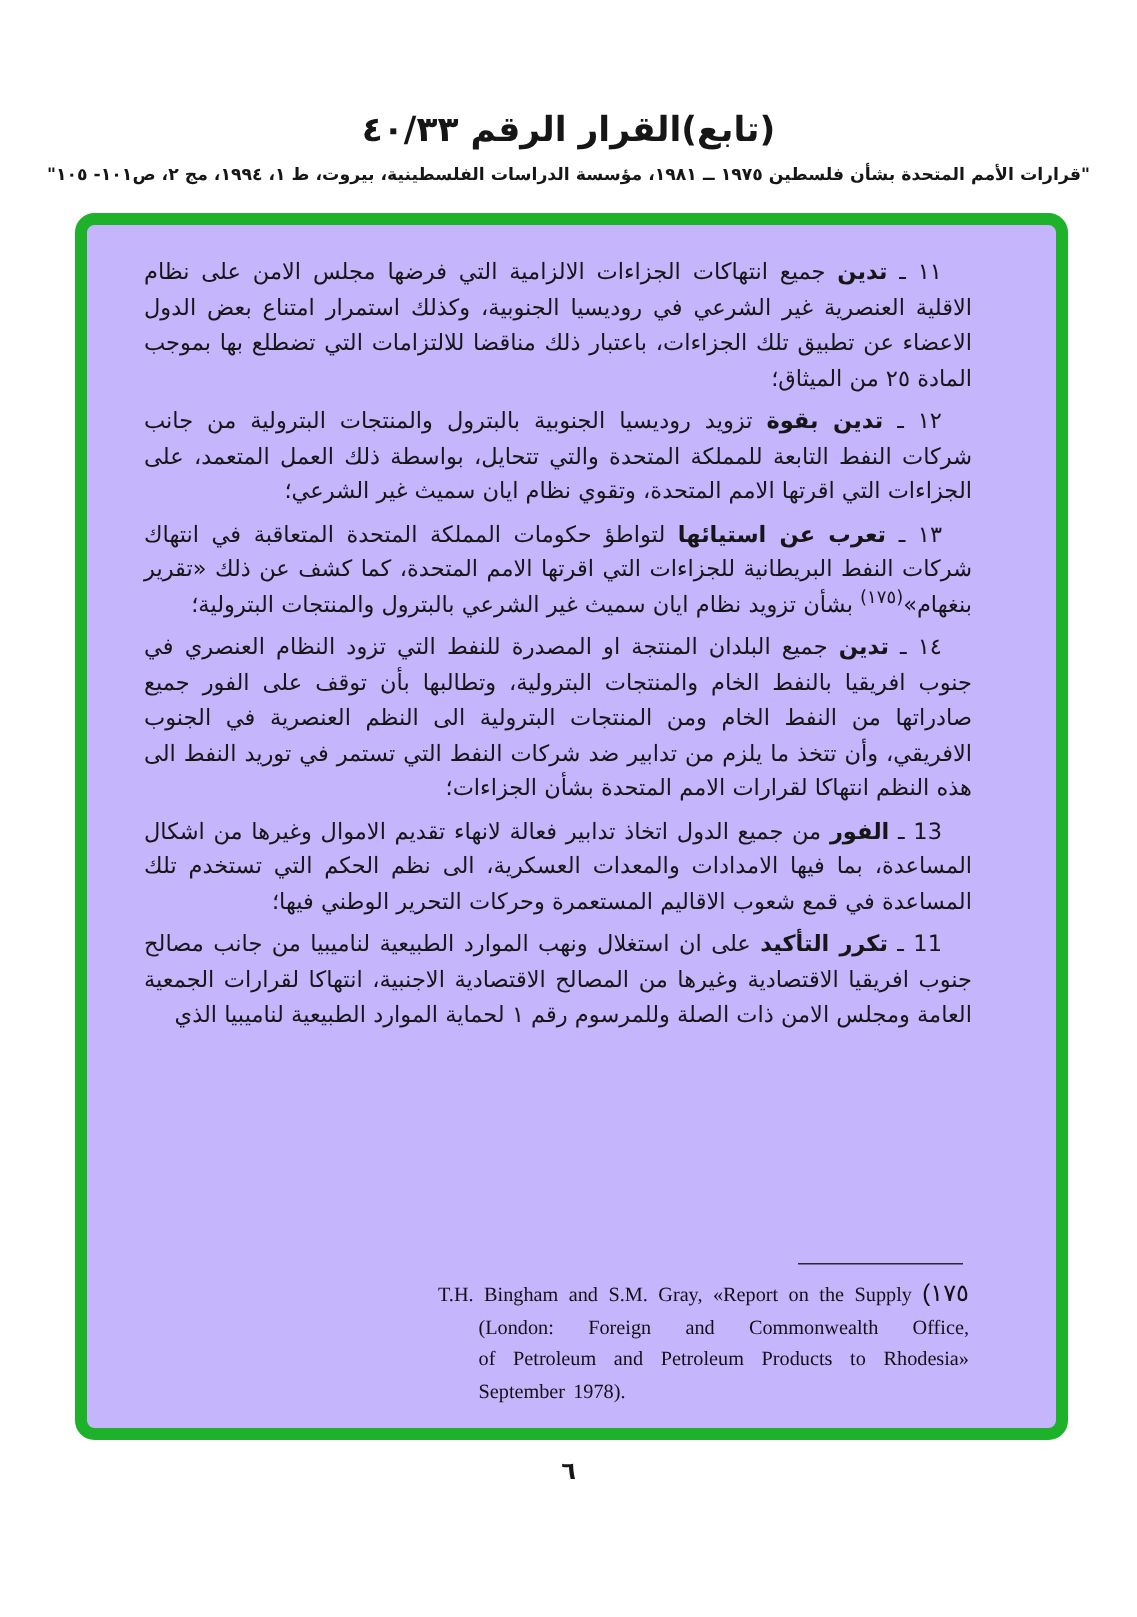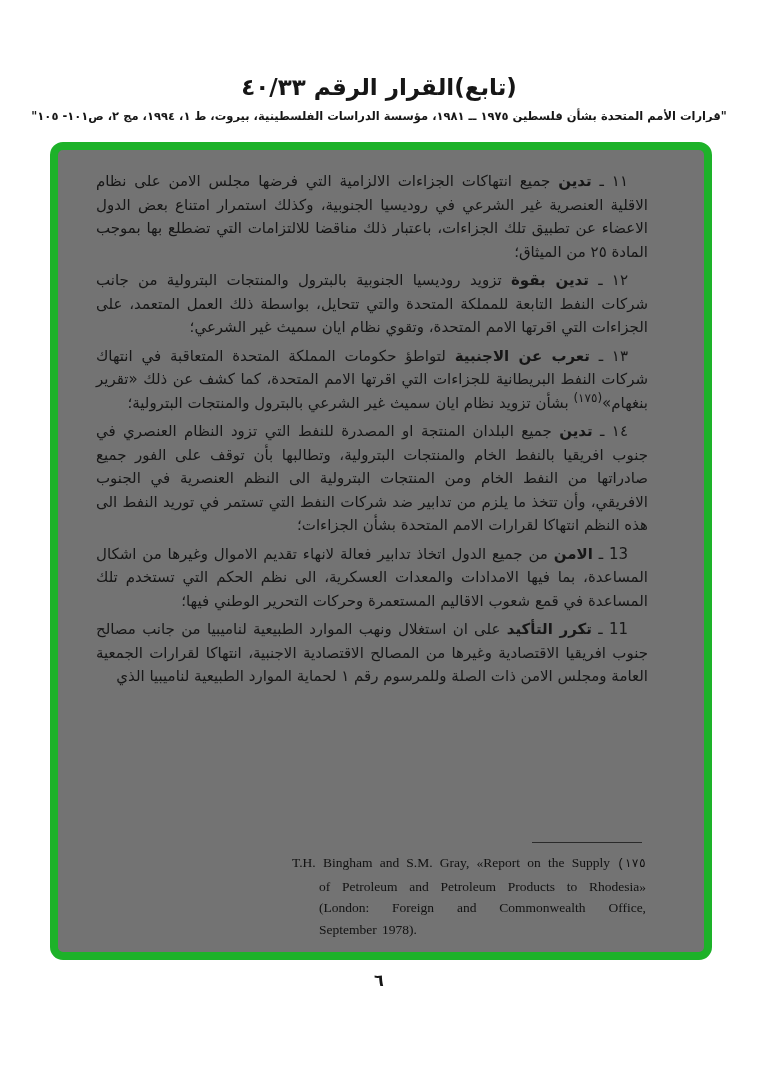--- a/index.html
+++ b/index.html
@@ -33,21 +33,21 @@
   }
   .green-frame {
     position: absolute;
     left: 50px;
     top: 142px;
     width: 662px;
     height: 818px;
     box-sizing: border-box;
     border: 8px solid #1db229;
     border-radius: 13px;
-    background: #737373;
+    background: #c4b5fd;
   }
   .body-text {
     position: absolute;
     top: 0; right: 0; left: 0;
     padding: 20px 56px 0 38px;
     direction: rtl;
     text-align: justify;
     font-size: 15px;
     line-height: 23.5px;
   }
@@ -82,22 +82,22 @@
     text-align: justify;
     text-align-last: justify;
     word-spacing: 2px;
   }
   .fn-line.indent { padding-left: 27px; }
   .fn-line.last {
     text-align: center;
     text-align-last: left;
   }
   .fn-marker {
-    font-family: Liberation Mono, monospace;
-    font-size: 12px;
+    font-family: Liberation Sans, sans-serif;
+    font-size: 16px;
   }
   .page-number {
     position: absolute;
     top: 971px;
     left: 0; right: 0;
     text-align: center;
     font-weight: bold;
     font-size: 16px;
   }
 </style>
@@ -111,35 +111,35 @@
   <div class="doc-citation">"قرارات الأمم المتحدة بشأن فلسطين ١٩٧٥ ــ ١٩٨١، مؤسسة الدراسات الفلسطينية، بيروت، ط ١، ١٩٩٤، مج ٢، ص١٠١- ١٠٥"</div>
 
   <div class="green-frame">
 
     <div class="body-text">
 
       <p class="para"><span>١١</span> <span>ـ</span> <span class="lead">تدين</span> <span>جميع انتهاكات الجزاءات الالزامية التي فرضها مجلس الامن على نظام الاقلية العنصرية غير الشرعي في روديسيا الجنوبية، وكذلك استمرار امتناع بعض الدول الاعضاء عن تطبيق تلك الجزاءات، باعتبار ذلك مناقضا للالتزامات التي تضطلع بها بموجب المادة ٢٥ من الميثاق؛</span></p>
 
       <p class="para"><span>١٢</span> <span>ـ</span> <span class="lead">تدين بقوة</span> <span>تزويد روديسيا الجنوبية بالبترول والمنتجات البترولية من جانب شركات النفط التابعة للمملكة المتحدة والتي تتحايل، بواسطة ذلك العمل المتعمد، على الجزاءات التي اقرتها الامم المتحدة، وتقوي نظام ايان سميث غير الشرعي؛</span></p>
 
-      <p class="para"><span>١٣</span> <span>ـ</span> <span class="lead">تعرب عن الاجنبية</span> <span>لتواطؤ حكومات المملكة المتحدة المتعاقبة في انتهاك شركات النفط البريطانية للجزاءات التي اقرتها الامم المتحدة، كما كشف عن ذلك «تقرير بنغهام»</span><sup class="fnref">(١٧٥)</sup> <span>بشأن تزويد نظام ايان سميث غير الشرعي بالبترول والمنتجات البترولية؛</span></p>
+      <p class="para"><span>١٣</span> <span>ـ</span> <span class="lead">تعرب عن استيائها</span> <span>لتواطؤ حكومات المملكة المتحدة المتعاقبة في انتهاك شركات النفط البريطانية للجزاءات التي اقرتها الامم المتحدة، كما كشف عن ذلك «تقرير بنغهام»</span><sup class="fnref">(١٧٥)</sup> <span>بشأن تزويد نظام ايان سميث غير الشرعي بالبترول والمنتجات البترولية؛</span></p>
 
       <p class="para"><span>١٤</span> <span>ـ</span> <span class="lead">تدين</span> <span>جميع البلدان المنتجة او المصدرة للنفط التي تزود النظام العنصري في جنوب افريقيا بالنفط الخام والمنتجات البترولية، وتطالبها بأن توقف على الفور جميع صادراتها من النفط الخام ومن المنتجات البترولية الى النظم العنصرية في الجنوب الافريقي، وأن تتخذ ما يلزم من تدابير ضد شركات النفط التي تستمر في توريد النفط الى هذه النظم انتهاكا لقرارات الامم المتحدة بشأن الجزاءات؛</span></p>
 
-      <p class="para"><span>13</span> <span>ـ</span> <span class="lead">الامن</span> <span>من جميع الدول اتخاذ تدابير فعالة لانهاء تقديم الاموال وغيرها من اشكال المساعدة، بما فيها الامدادات والمعدات العسكرية، الى نظم الحكم التي تستخدم تلك المساعدة في قمع شعوب الاقاليم المستعمرة وحركات التحرير الوطني فيها؛</span></p>
+      <p class="para"><span>13</span> <span>ـ</span> <span class="lead">الفور</span> <span>من جميع الدول اتخاذ تدابير فعالة لانهاء تقديم الاموال وغيرها من اشكال المساعدة، بما فيها الامدادات والمعدات العسكرية، الى نظم الحكم التي تستخدم تلك المساعدة في قمع شعوب الاقاليم المستعمرة وحركات التحرير الوطني فيها؛</span></p>
 
       <p class="para"><span>11</span> <span>ـ</span> <span class="lead">تكرر التأكيد</span> <span>على ان استغلال ونهب الموارد الطبيعية لناميبيا من جانب مصالح جنوب افريقيا الاقتصادية وغيرها من المصالح الاقتصادية الاجنبية، انتهاكا لقرارات الجمعية العامة ومجلس الامن ذات الصلة وللمرسوم رقم ١ لحماية الموارد الطبيعية لناميبيا الذي</span></p>
 
     </div>
 
     <div class="footnote">
       <div class="fn-sep"></div>
       <div class="fn-line"><span>T.H. Bingham and S.M. Gray, «Report on the Supply</span> <span class="fn-marker">(١٧٥</span></div>
+      <div class="fn-line indent">(London: Foreign and Commonwealth Office,</div>
       <div class="fn-line indent">of Petroleum and Petroleum Products to Rhodesia»</div>
-      <div class="fn-line indent">(London: Foreign and Commonwealth Office,</div>
       <div class="fn-line indent last">September 1978).</div>
     </div>
 
   </div>
 
   <div class="page-number">٦</div>
 
 </div>
 
 </body></html>

